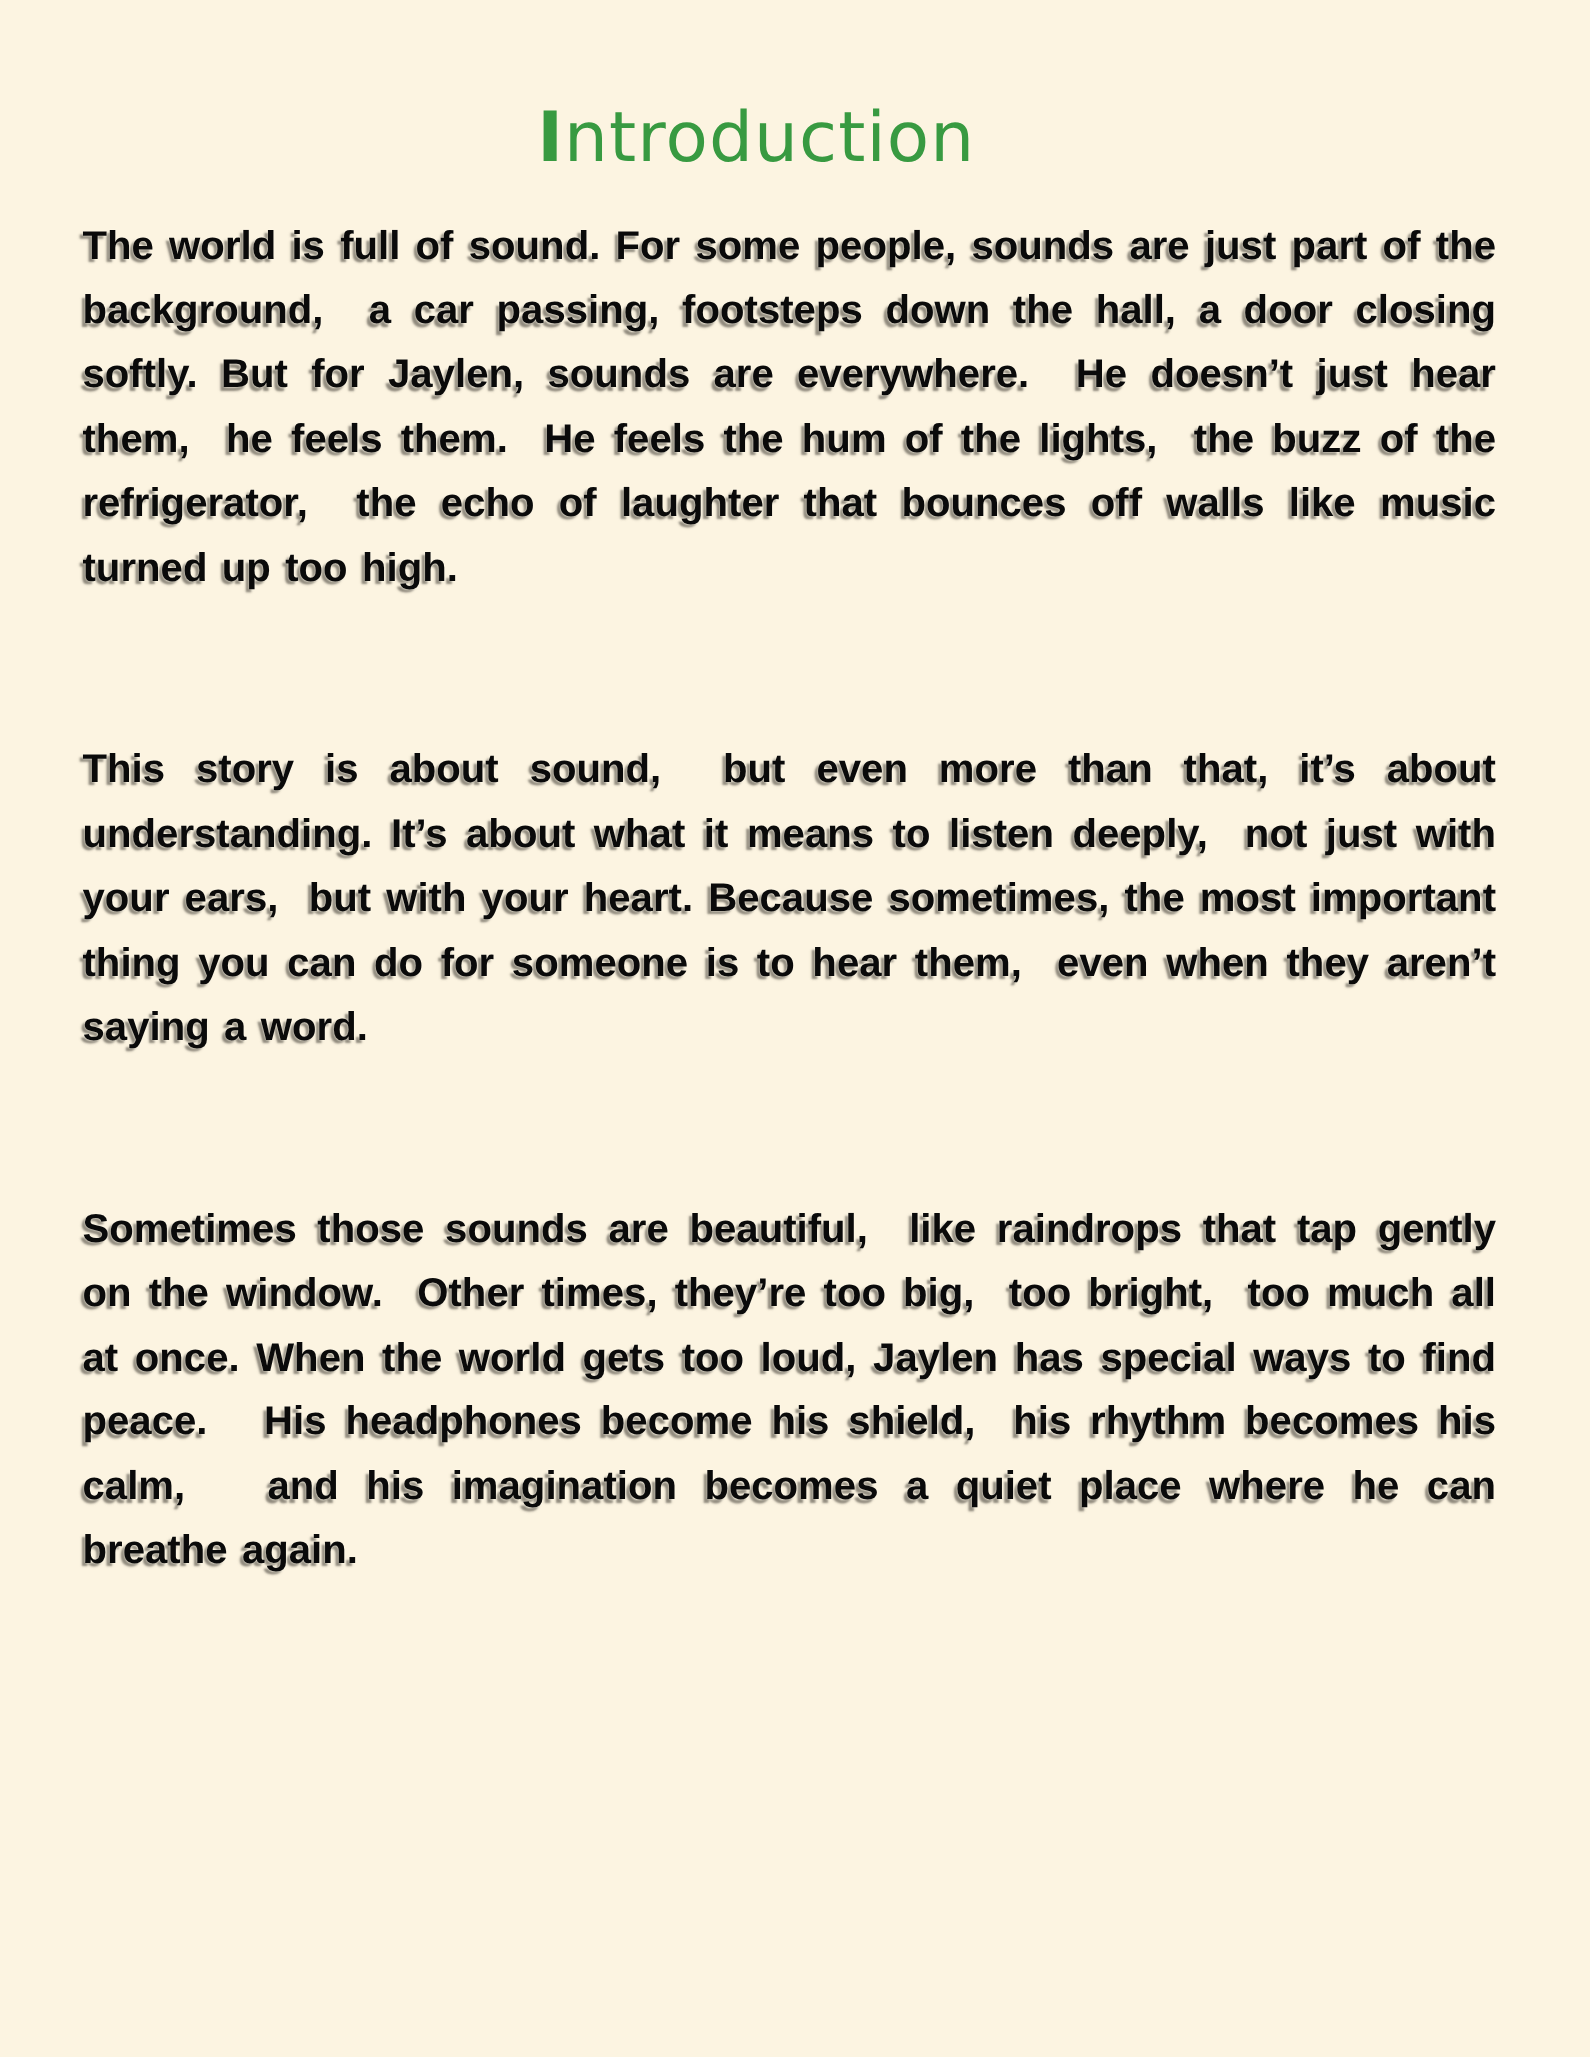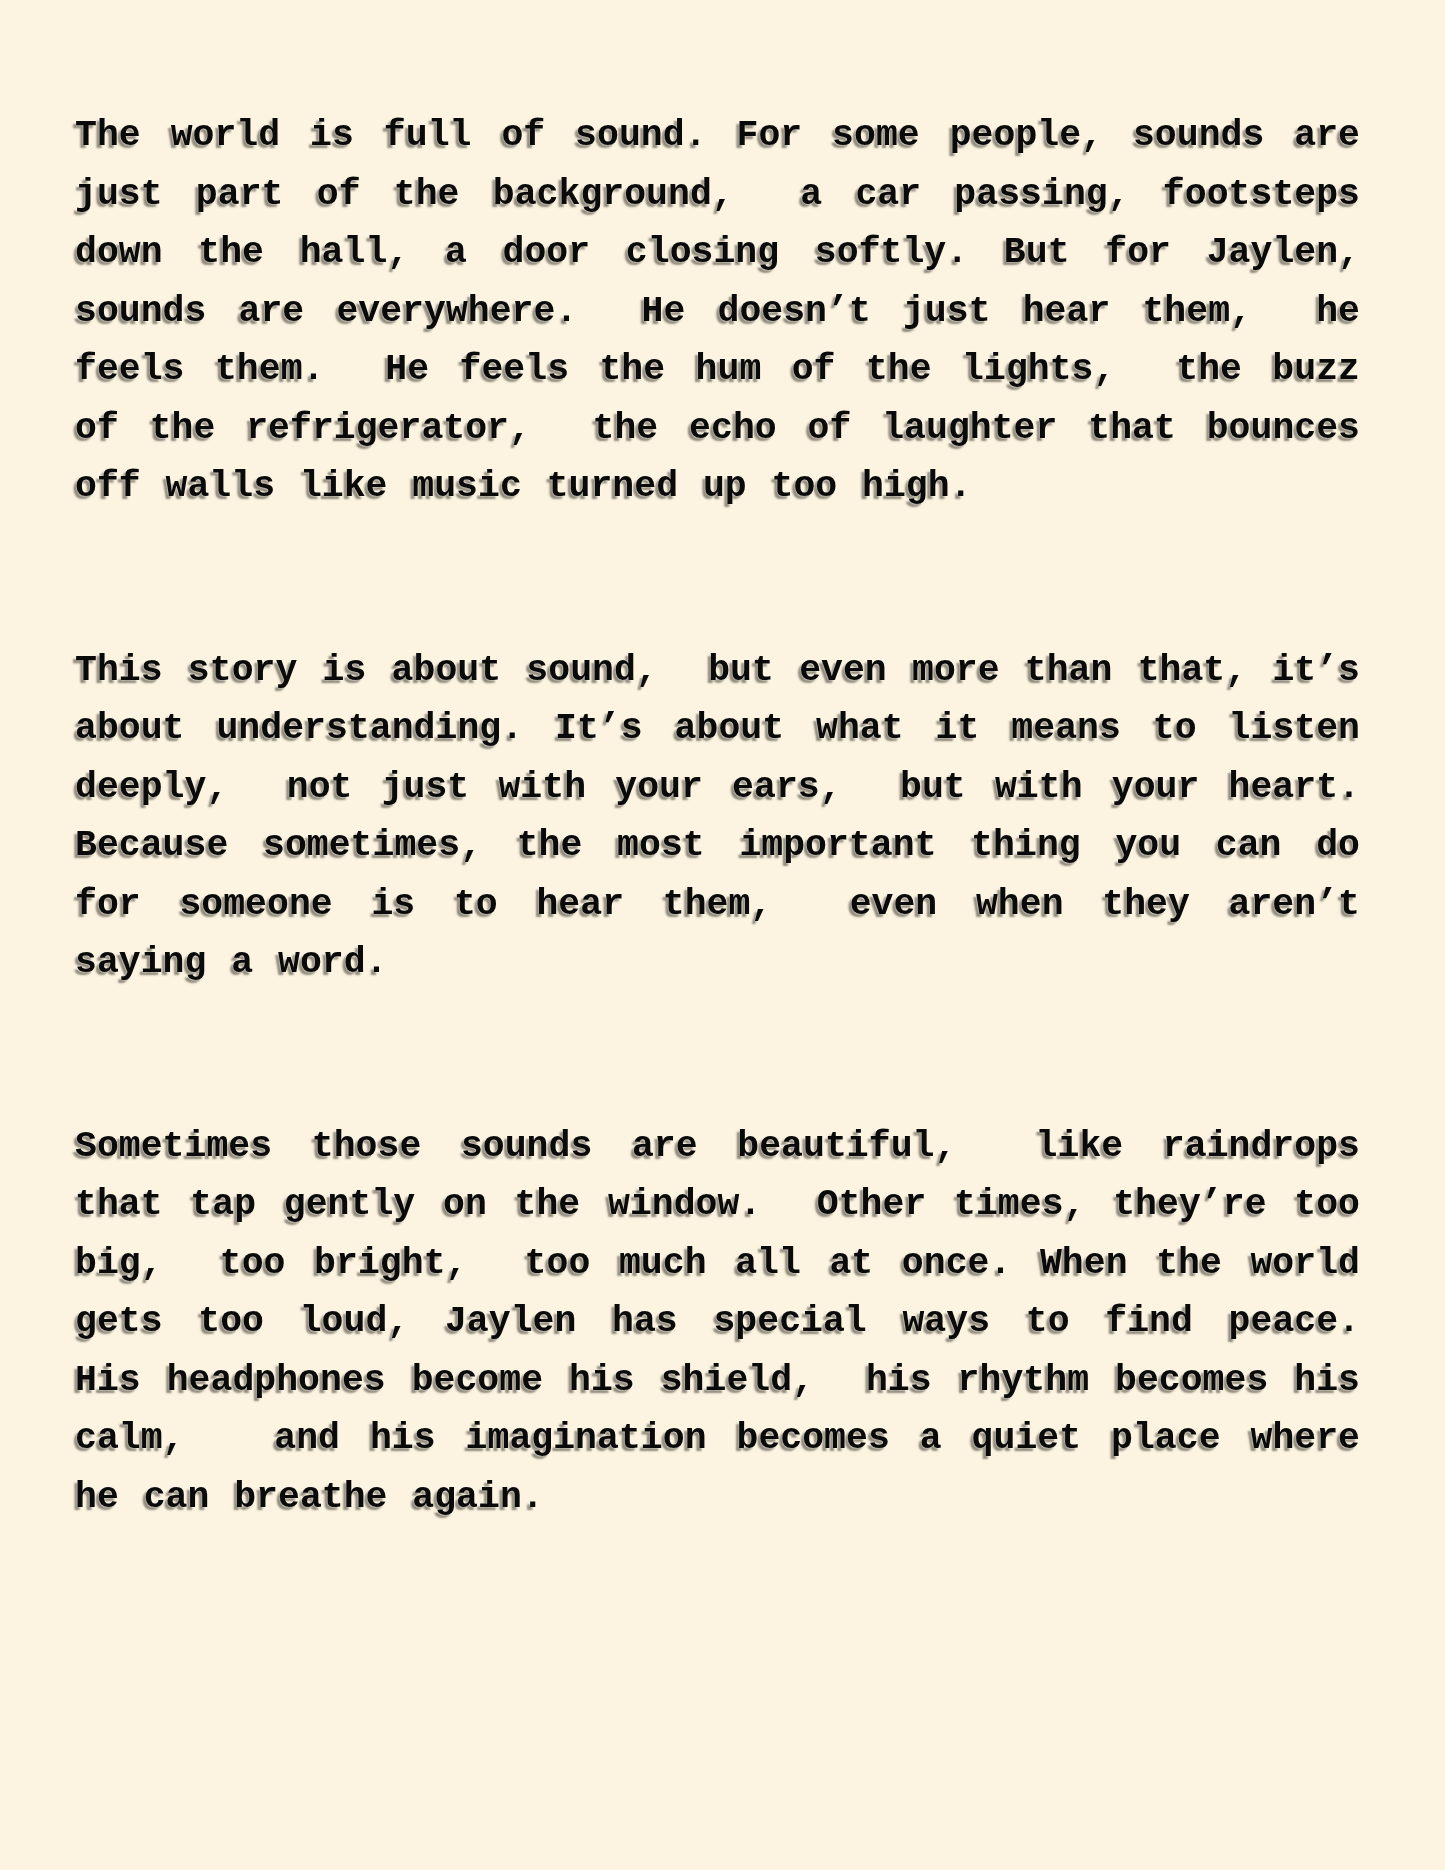--- a/index.html
+++ b/index.html
@@ -28,40 +28,41 @@
     margin: 0 60px 36px 0;
     letter-spacing: 1px;
   }
   .title .first-letter {
     font-weight: bold;
   }
   .title .rest {
     font-weight: 500;
   }
   .body-text p {
-    font-family: Liberation Mono, monospace;
+    font-family: Liberation Sans, sans-serif;
     font-weight: bold;
     font-size: 36.5px;
     line-height: 58.5px;
     color: #0a0a0a;
     text-align: justify;
     white-space: pre-wrap;
     margin: 15px 0 125px 0;
     word-spacing: 0.08em;
     text-shadow:
       0 0 2px #fff9ea,
       -3px 3px 2px rgba(105, 100, 90, 0.75);
   }
   .body-text p:last-child {
     margin-bottom: 0;
   }
 </style>
 </head>
 <body>
 
 <div class="page">
+  <h1 class="title"><span class="first-letter">I</span><span class="rest">ntroduction</span></h1>
 
   <div class="body-text">
     <p>The world is full of sound. For some people, sounds are just part of the background,  a car passing, footsteps down the hall, a door closing softly. But for Jaylen, sounds are everywhere.  He doesn’t just hear them,  he feels them.  He feels the hum of the lights,  the buzz of the refrigerator,  the echo of laughter that bounces off walls like music turned up too high.</p>
     <p>This story is about sound,  but even more than that, it’s about understanding. It’s about what it means to listen deeply,  not just with your ears,  but with your heart. Because sometimes, the most important thing you can do for someone is to hear them,  even when they aren’t saying a word.</p>
     <p>Sometimes those sounds are beautiful,  like raindrops that tap gently on the window.  Other times, they’re too big,  too bright,  too much all at once. When the world gets too loud, Jaylen has special ways to find peace.   His headphones become his shield,  his rhythm becomes his calm,   and his imagination becomes a quiet place where he can breathe again.</p>
   </div>
 </div>
 
 </body></html>

